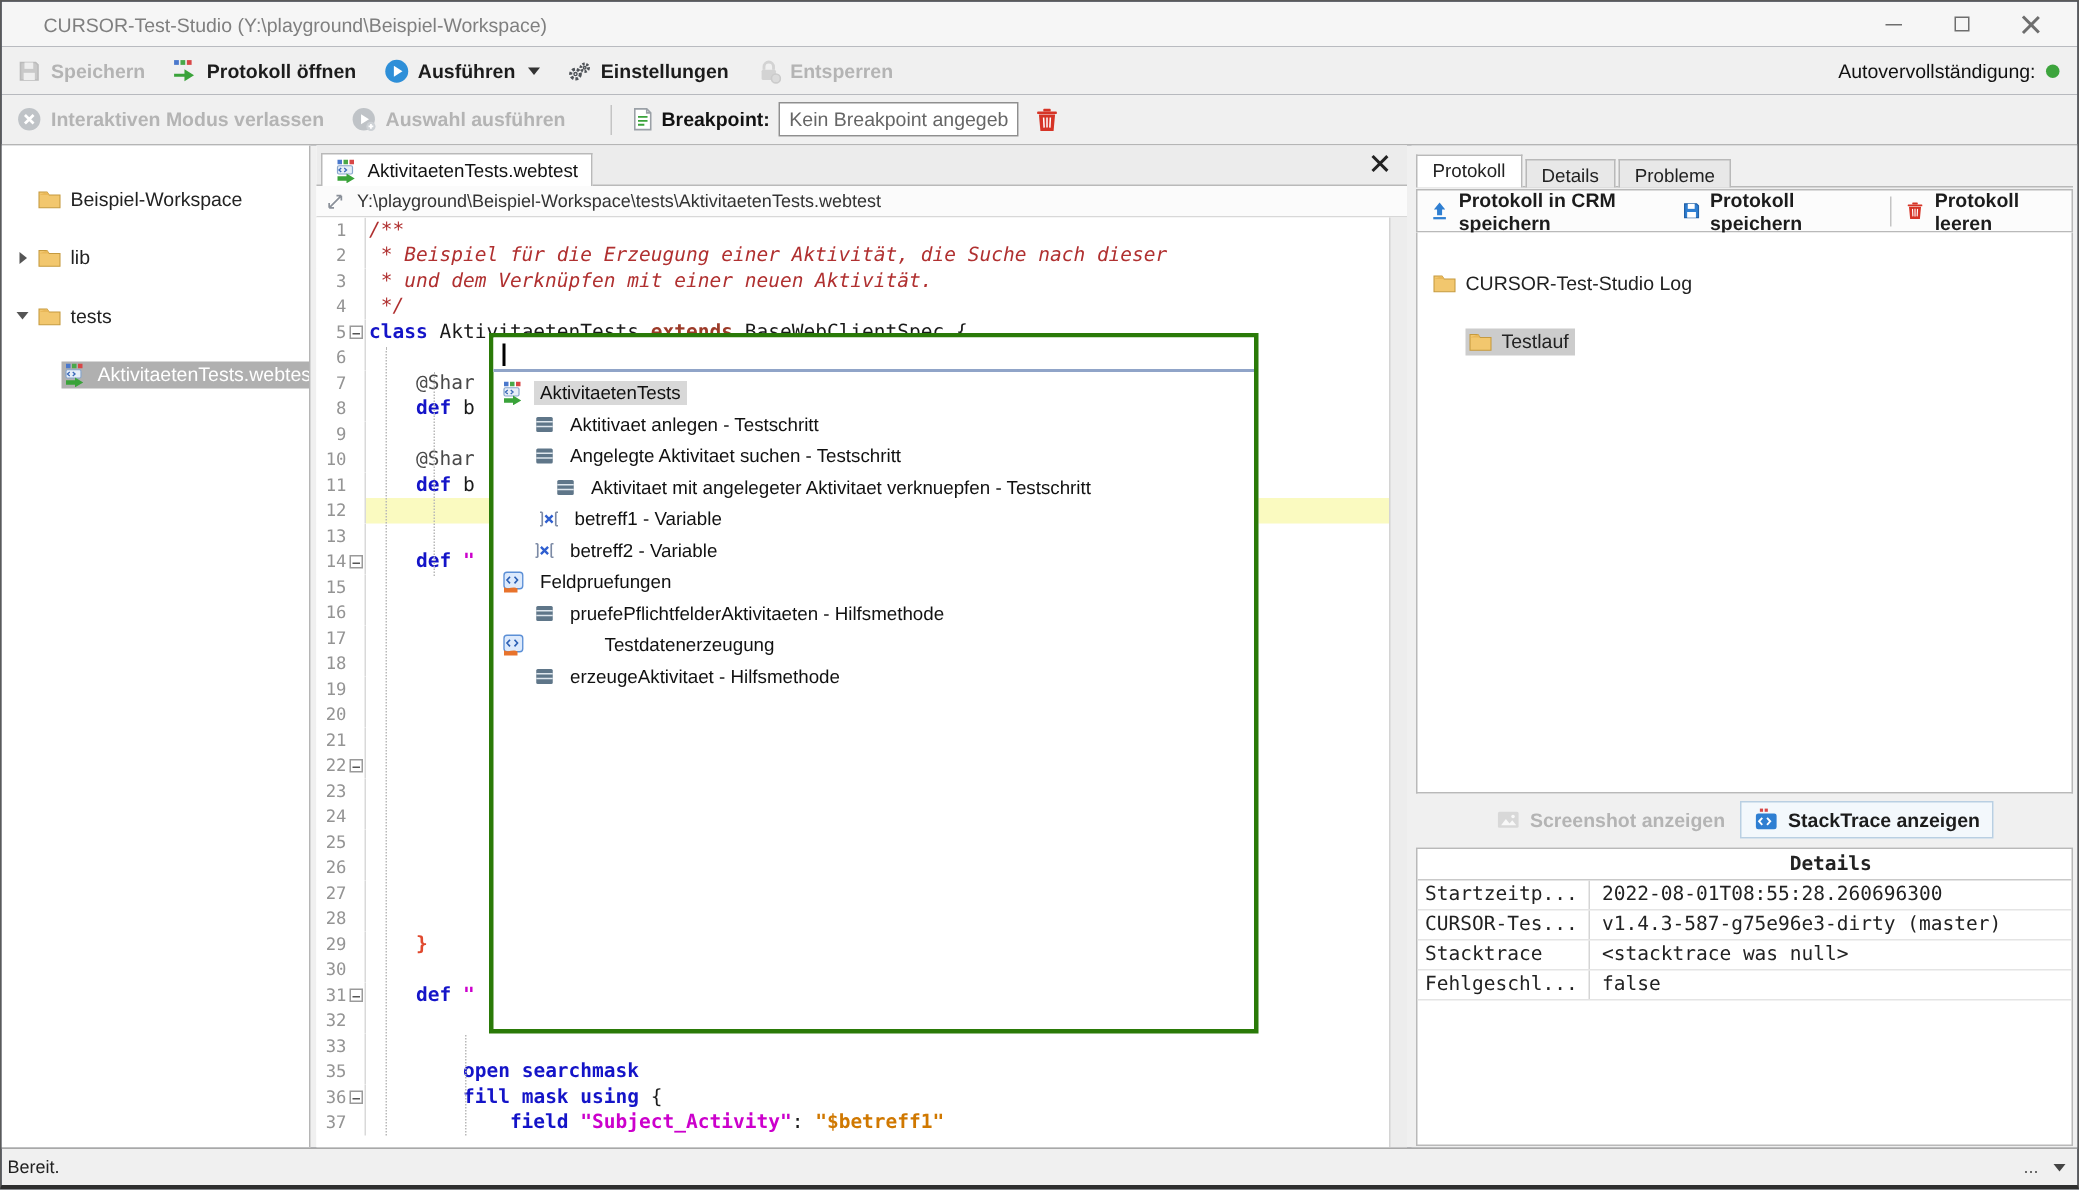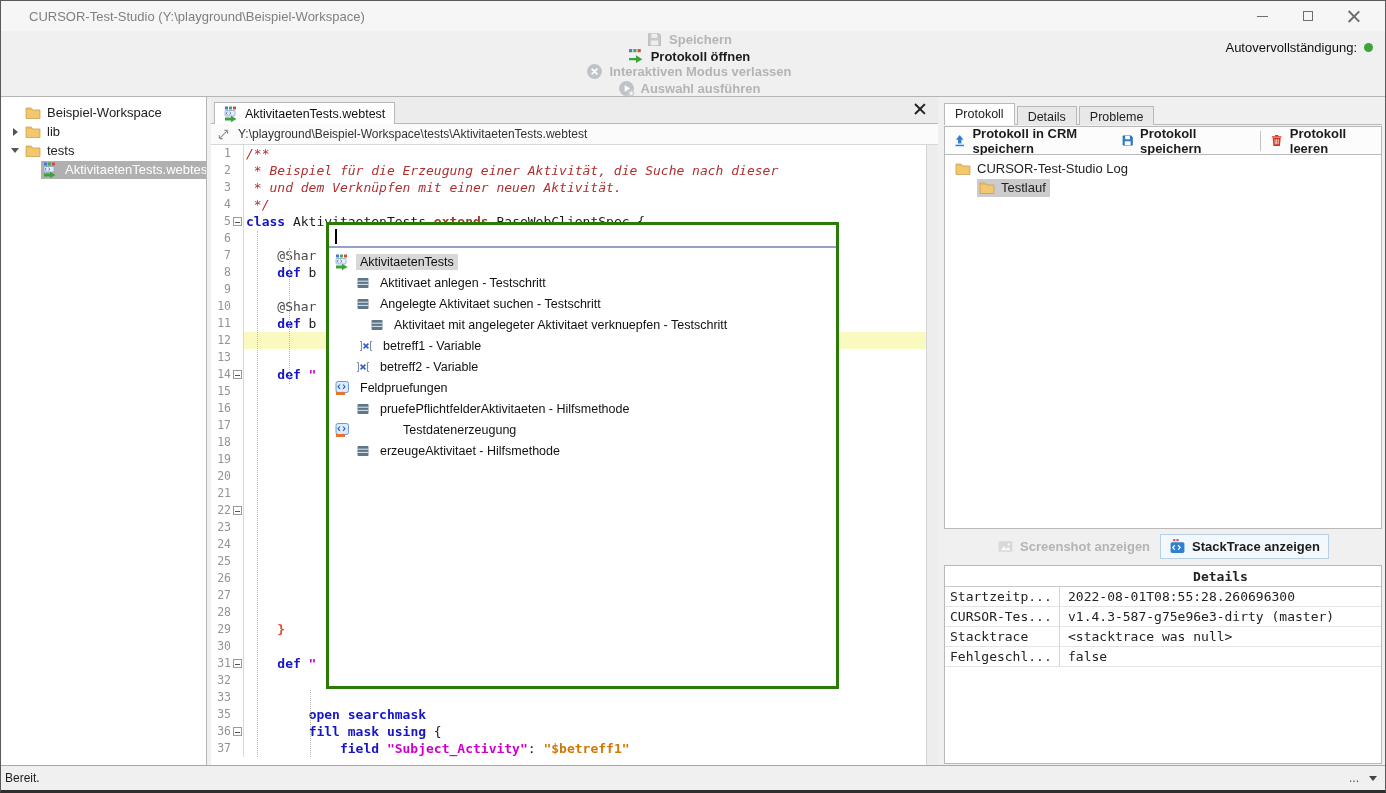--- a/index.html
+++ b/index.html
@@ -15,21 +15,21 @@
   .win-controls { position:absolute; right:8px; top:0; height:30px; display:flex; align-items:center; }
   .win-btn { width:46px; height:30px; display:flex; align-items:center; justify-content:center; }
   .glyph-min { width:11px; height:1px; background:#6e6e6e; }
   .glyph-max { width:10px; height:10px; border:1px solid #6e6e6e; }
   .glyph-close { position:relative; width:12px; height:12px; }
   .glyph-close:before,.glyph-close:after { content:""; position:absolute; left:5px; top:-1px;
       width:1.5px; height:15px; background:#6e6e6e; }
   .glyph-close:before { transform:rotate(45deg); } .glyph-close:after { transform:rotate(-45deg); }
 
   
-  .toolbar { position:absolute; left:0; right:0; display:flex; align-items:center; background:#f0f0f0;flex-direction:column; }
+  .toolbar { position:absolute; left:0; right:0; display:flex; align-items:center; background:#f0f0f0; }
   .toolbar1 { top:30px; height:32px; padding-left:10px; }
   .toolbar2 { top:62px; height:34px; padding-left:10px; border-bottom:1px solid #b5b5b5; }
   .tbtn { display:flex; align-items:center; gap:6px; margin-right:18px; font-size:13px;
           font-weight:600; color:#1c1c1c; cursor:default; }
   .tbtn.disabled { color:#b4b4b4; }
   .tbtn .ticon { width:17px; height:17px; display:inline-flex; }
   .tbtn .ticon svg { width:100%; height:100%; }
   .caret-down { width:0; height:0; border-left:4px solid transparent; border-right:4px solid transparent;
                 border-top:5px solid #333; margin-left:2px; }
   .vsep { width:1px; height:20px; background:#c4c4c4; margin:0 12px; }
@@ -38,21 +38,21 @@
               color:#555; padding:0 6px; font-family:"Liberation Sans",sans-serif; }
   .bp-input::placeholder { color:#666; opacity:1; }
   .tb-right { position:absolute; right:12px; top:0; height:32px; display:flex; align-items:center; gap:7px;
               font-size:13px; color:#111; }
   .green-dot { width:9px; height:9px; border-radius:50%; background:#3da43d; }
 
   
   .main { position:absolute; top:96px; left:0; right:0; bottom:25px; background:#f0f0f0; }
   .file-tree { position:absolute; left:0; top:0; bottom:0; width:206px; background:#fff;
                border-right:1px solid #b5b5b5; padding-top:6px; font-size:13px; overflow:hidden; }
-  .ft-row { height:19px; display:flex; align-items:center; }
+  .ft-row { height:19px; display:flex; align-items:center;margin-top:20px; }
   .ft-chev { width:16px; flex:none; display:flex; justify-content:center; }
   .chev-r { width:0;height:0;border-top:4px solid transparent;border-bottom:4px solid transparent;
             border-left:5px solid #555; }
   .chev-d { width:0;height:0;border-left:4px solid transparent;border-right:4px solid transparent;
             border-top:5px solid #555; }
   .ft-content { display:flex; align-items:center; gap:6px; padding:1px 4px 1px 2px; flex:1; color:#222; }
   .ft-content.sel { background:#b0b0b0; color:#fff; }
   .icon16 { width:16px; height:16px; flex:none; display:inline-flex; }
   .icon16 svg { width:100%; height:100%; }
 

